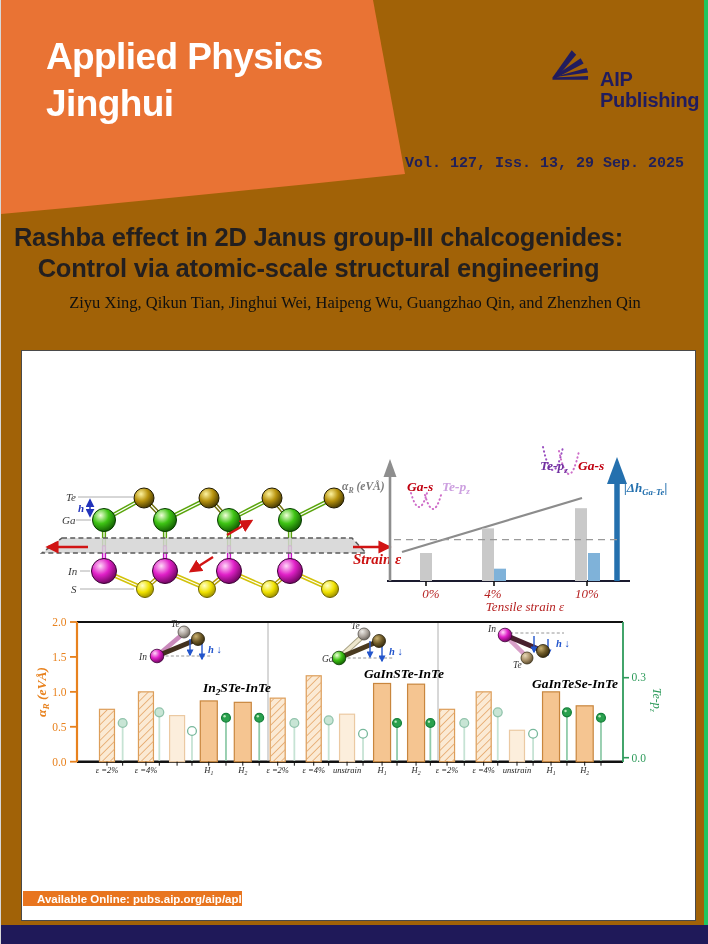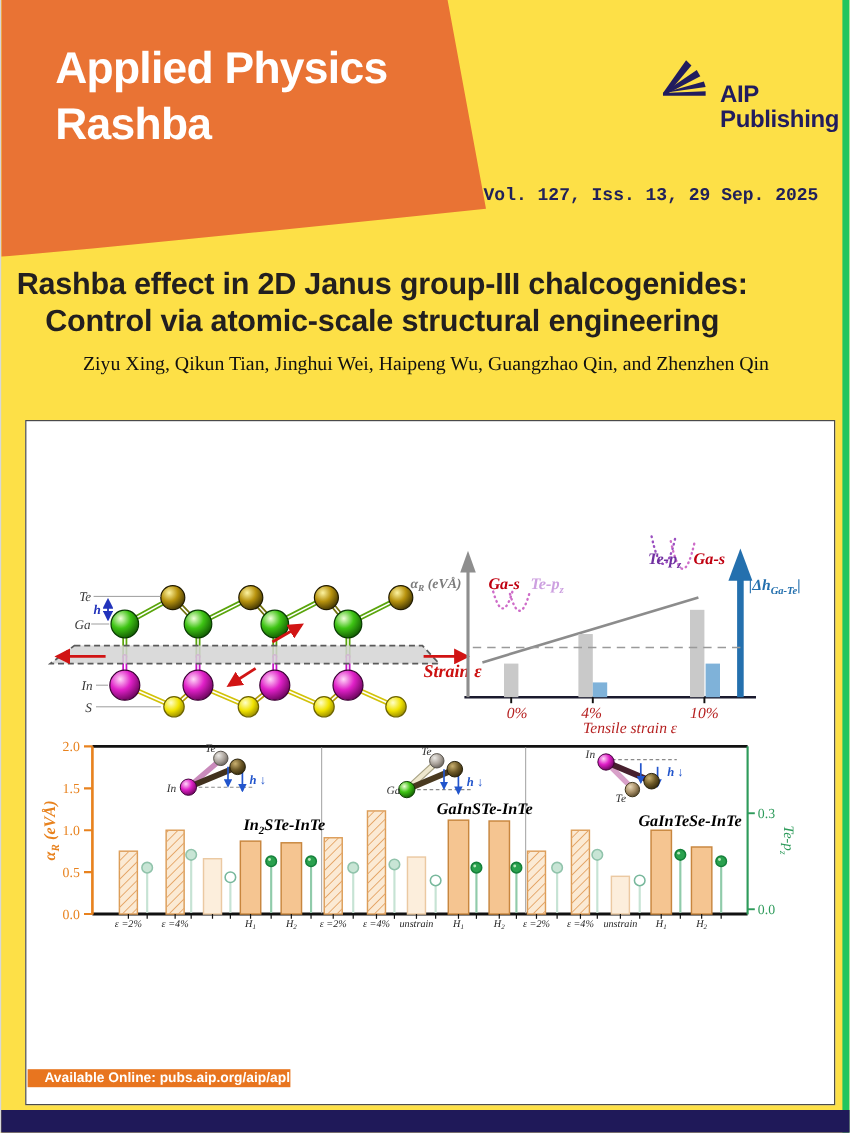--- a/index.html
+++ b/index.html
@@ -1,18 +1,18 @@
 <!DOCTYPE html>
 <html><head>
 <meta charset="utf-8">
 <style>
   html,body{margin:0;padding:0;}
   body{width:708px;height:944px;position:relative;background:#ffffff;overflow:hidden;
        font-family:"Liberation Sans",sans-serif;}
-  .page{position:absolute;inset:0;background:#fde047;border-left:1px solid #d8d8d8;border-right:6px solid #22c55e;box-sizing:border-box;}
+  .page{position:absolute;inset:0;background:#a16207;border-left:1px solid #d8d8d8;border-right:4px solid #22c55e;box-sizing:border-box;}
   .banner{position:absolute;left:0;top:0;width:708px;height:216px;background:#E97334;
           clip-path:polygon(0 0,372px 0,404px 174px,318px 183px,228px 192px,148px 200px,76px 207px,0 214px);}
   .jname{position:absolute;left:45px;top:34px;color:#fff;font-size:37px;font-weight:bold;
          line-height:1.26;letter-spacing:-0.6px;}
   .logo{position:absolute;left:550px;top:42px;display:flex;gap:9px;align-items:flex-start;}
   .logotext{color:#211C5E;font-weight:bold;font-size:20px;line-height:1.05;letter-spacing:-0.3px;margin-top:27px;}
   .issue{position:absolute;top:155px;right:20px;font-family:Liberation Mono, monospace;
          font-weight:bold;font-size:15px;color:#20205A;text-align:center;}
   .title{position:absolute;top:222px;left:0;width:635px;text-align:center;font-size:25.5px;
          font-weight:bold;color:#221F20;line-height:1.22;margin:0;letter-spacing:-0.2px;}
@@ -48,21 +48,21 @@
   .ytR{font:11.5px "Liberation Serif",serif;fill:#2E9B5B;}
 </style>
 </head>
 <body>
 
 <div class="page">
 
   <div class="banner">
     <div class="jname">
       <span>Applied Physics</span><br>
-      <span>Rashba</span>
+      <span>Jinghui</span>
     </div>
   </div>
 
   <div class="logo">
     <svg width="40" height="46" viewBox="0 0 54 46">
       <g fill="#211C5E">
         <path d="M2,40 L28,3 L34,9 L8,40 Z"></path>
         <path d="M2,40 L40,14 L44,21 L6,41 Z"></path>
         <path d="M2,40 L48,27 L50,33 Z"></path>
         <path d="M2,40 L50,38 L50,43 L2,43 Z"></path>

